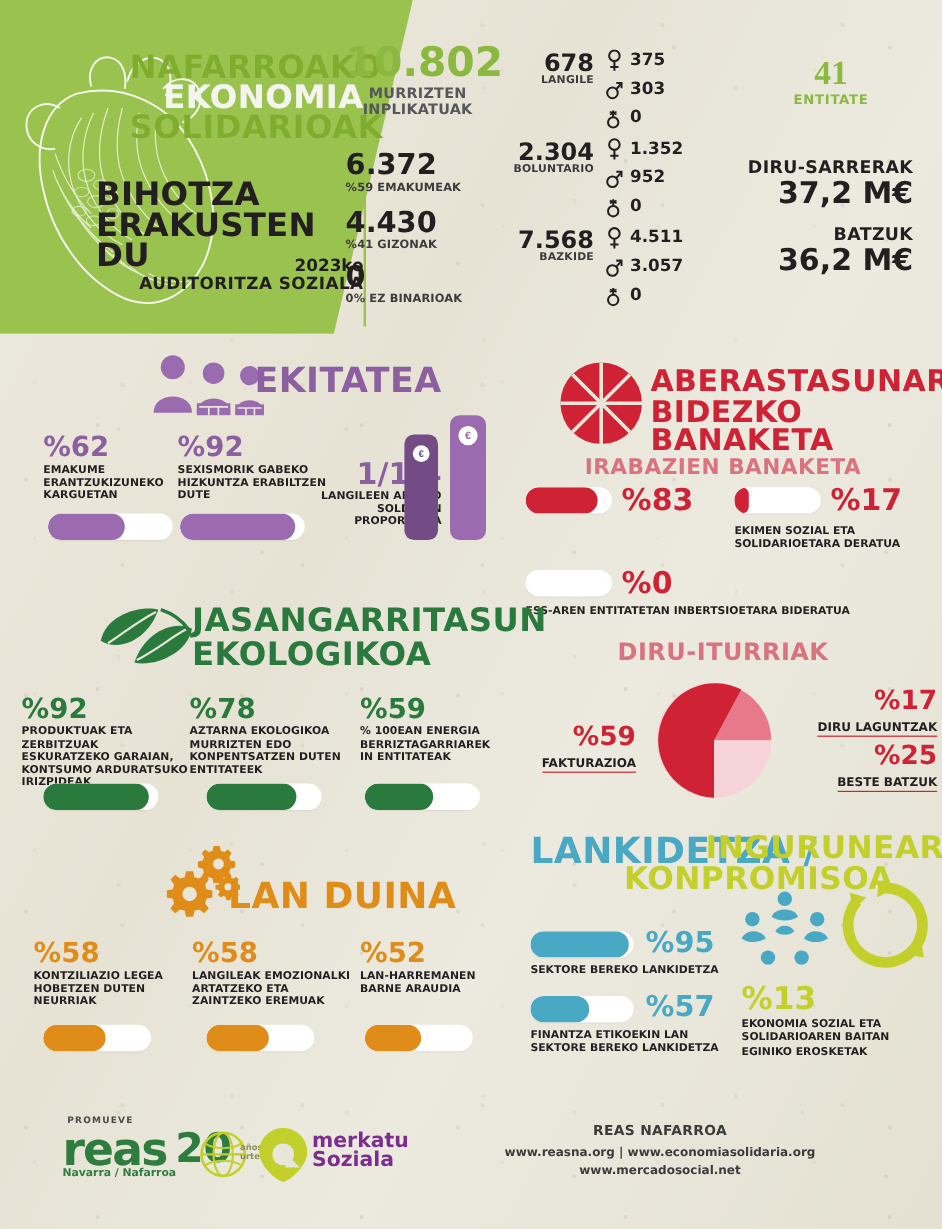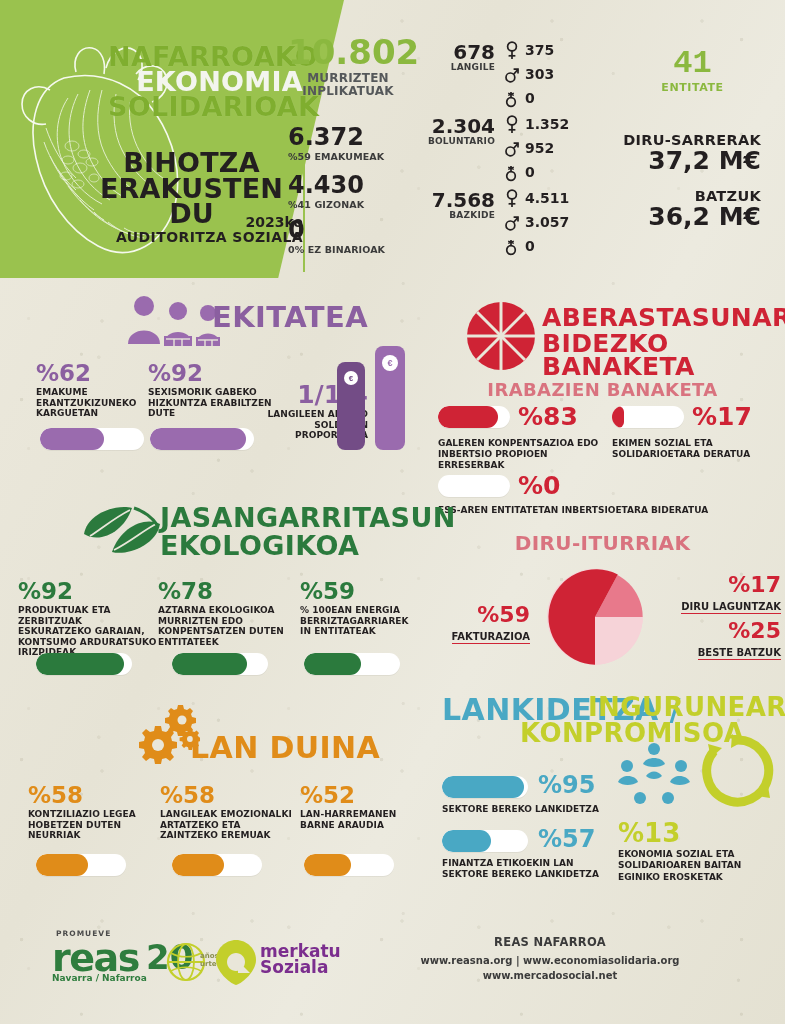--- a/index.html
+++ b/index.html
@@ -42,21 +42,21 @@
   .heart{position:absolute;left:6px;top:28px;width:200px;height:240px;opacity:.95;}
 
   .hdr-title{position:absolute;left:108px;top:44px;width:195px;text-align:right;line-height:.93;}
   .hdr-title .l1,.hdr-title .l2,.hdr-title .l3{
     font-family:"DejaVu Sans",sans-serif;font-weight:bold;
     font-size:27px;letter-spacing:.3px;color:#7fae2f;display:block;
     text-shadow:0 0 1px rgba(255,255,255,.25);
   }
   .hdr-title .l2{color:#f3f5ee;}
   .hdr-title .l3{color:#7fae2f;}
-  .hdr-sub{position:absolute;left:80px;top:150px;width:223px;text-align:center;line-height:.95;}
+  .hdr-sub{position:absolute;left:80px;top:150px;width:223px;text-align:left;line-height:.95;}
   .hdr-sub span{display:block;font-family:"DejaVu Sans",sans-serif;font-weight:bold;font-size:27px;color:#231f20;letter-spacing:.2px;}
   .hdr-year{position:absolute;left:100px;top:215px;width:203px;text-align:right;line-height:1.1;}
   .hdr-year .y1{font-family:"DejaVu Sans",sans-serif;font-weight:bold;font-size:14px;color:#231f20;display:block;}
   .hdr-year .y2{font-family:"DejaVu Sans",sans-serif;font-weight:bold;font-size:14px;color:#231f20;display:block;letter-spacing:.4px;}
 
   
   .kpi-big{position:absolute;left:288px;top:35px;width:120px;text-align:center;}
   .kpi-big .num{font-family:"DejaVu Sans",sans-serif;font-weight:bold;font-size:34px;color:#8bb83f;line-height:1;}
   .kpi-big .lab{font-family:"DejaVu Sans",sans-serif;font-weight:bold;font-size:12px;color:#55585a;line-height:1.12;margin-top:3px;letter-spacing:.2px;}
 
@@ -70,21 +70,21 @@
   .prow .ttl{position:absolute;left:0;top:4px;width:80px;text-align:right;}
   .prow .ttl .n{font-family:"DejaVu Sans",sans-serif;font-weight:bold;font-size:20px;color:#231f20;line-height:1;}
   .prow .ttl .t{font-family:"DejaVu Sans",sans-serif;font-size:9px;font-weight:bold;color:#3b3b3b;letter-spacing:.2px;}
   .prow .glist{position:absolute;left:88px;top:0;}
   .grow{display:flex;align-items:center;height:24px;}
   .grow .sym{width:17px;height:22px;display:flex;align-items:center;justify-content:center;}
   .grow .gv{font-family:"DejaVu Sans",sans-serif;font-weight:bold;font-size:14px;color:#231f20;margin-left:5px;}
 
   
   .ent{position:absolute;left:625px;top:48px;width:135px;text-align:center;}
-  .ent .num{font-family:Liberation Mono, monospace;font-weight:bold;font-size:32px;color:#8bb83f;line-height:1;}
+  .ent .num{font-family:Liberation Serif, serif;font-weight:bold;font-size:28px;color:#8bb83f;line-height:1;}
   .ent .lab{font-family:"DejaVu Sans",sans-serif;font-weight:bold;font-size:11px;color:#8bb83f;letter-spacing:.6px;margin-top:1px;}
   .money{position:absolute;right:24px;width:230px;text-align:right;}
   .money .lab{font-family:"DejaVu Sans",sans-serif;font-weight:bold;font-size:14.5px;color:#231f20;letter-spacing:.3px;}
   .money .val{font-family:"DejaVu Sans",sans-serif;font-weight:bold;font-size:25px;color:#231f20;line-height:1.05;}
 
   
   .sec{position:absolute;}
   .sec-title{font-family:"DejaVu Sans",sans-serif;font-weight:bold;line-height:.92;letter-spacing:.4px;}
 
   .stat{position:absolute;}
@@ -422,21 +422,20 @@
   </svg>
   <div class="sec-title c-red" style="position:absolute;left:122px;top:14px;font-size:25px;">ABERASTASUNAREN</div>
   <div class="sec-title c-red" style="position:absolute;left:122px;top:40px;font-size:25px;">BIDEZKO BANAKETA</div>
 
   <div class="sec-title" style="position:absolute;left:0;top:90px;width:365px;text-align:center;font-size:18px;color:#d9737f;">IRABAZIEN BANAKETA</div>
 
   <div class="bar" style="position:absolute;left:18px;top:114px;width:72px;">
     <i class="f-red" style="width:83%"></i>
   </div>
   <div class="pct c-red" style="position:absolute;left:98px;top:110px;font-size:25px;font-family:'DejaVu Sans',sans-serif;font-weight:bold;">%83</div>
-  <div class="desc" style="position:absolute;left:18px;top:146px;width:165px;font-family:'DejaVu Sans',sans-serif;font-weight:bold;font-size:9px;color:#231f20;line-height:1.2;">GALEREN KONPENTSAZIOA EDO INBERTSIO PROPIOEN ERRESERBAK</div>
 
   <div class="bar" style="position:absolute;left:192px;top:114px;width:72px;">
     <i class="f-red" style="width:17%"></i>
   </div>
   <div class="pct c-red" style="position:absolute;left:272px;top:110px;font-size:25px;font-family:'DejaVu Sans',sans-serif;font-weight:bold;">%17</div>
   <div class="desc" style="position:absolute;left:192px;top:146px;width:170px;font-family:'DejaVu Sans',sans-serif;font-weight:bold;font-size:9px;color:#231f20;line-height:1.2;">EKIMEN SOZIAL ETA SOLIDARIOETARA DERATUA</div>
 
   <div class="bar" style="position:absolute;left:18px;top:183px;width:72px;">
     <i class="f-red" style="width:0%"></i>
   </div>

